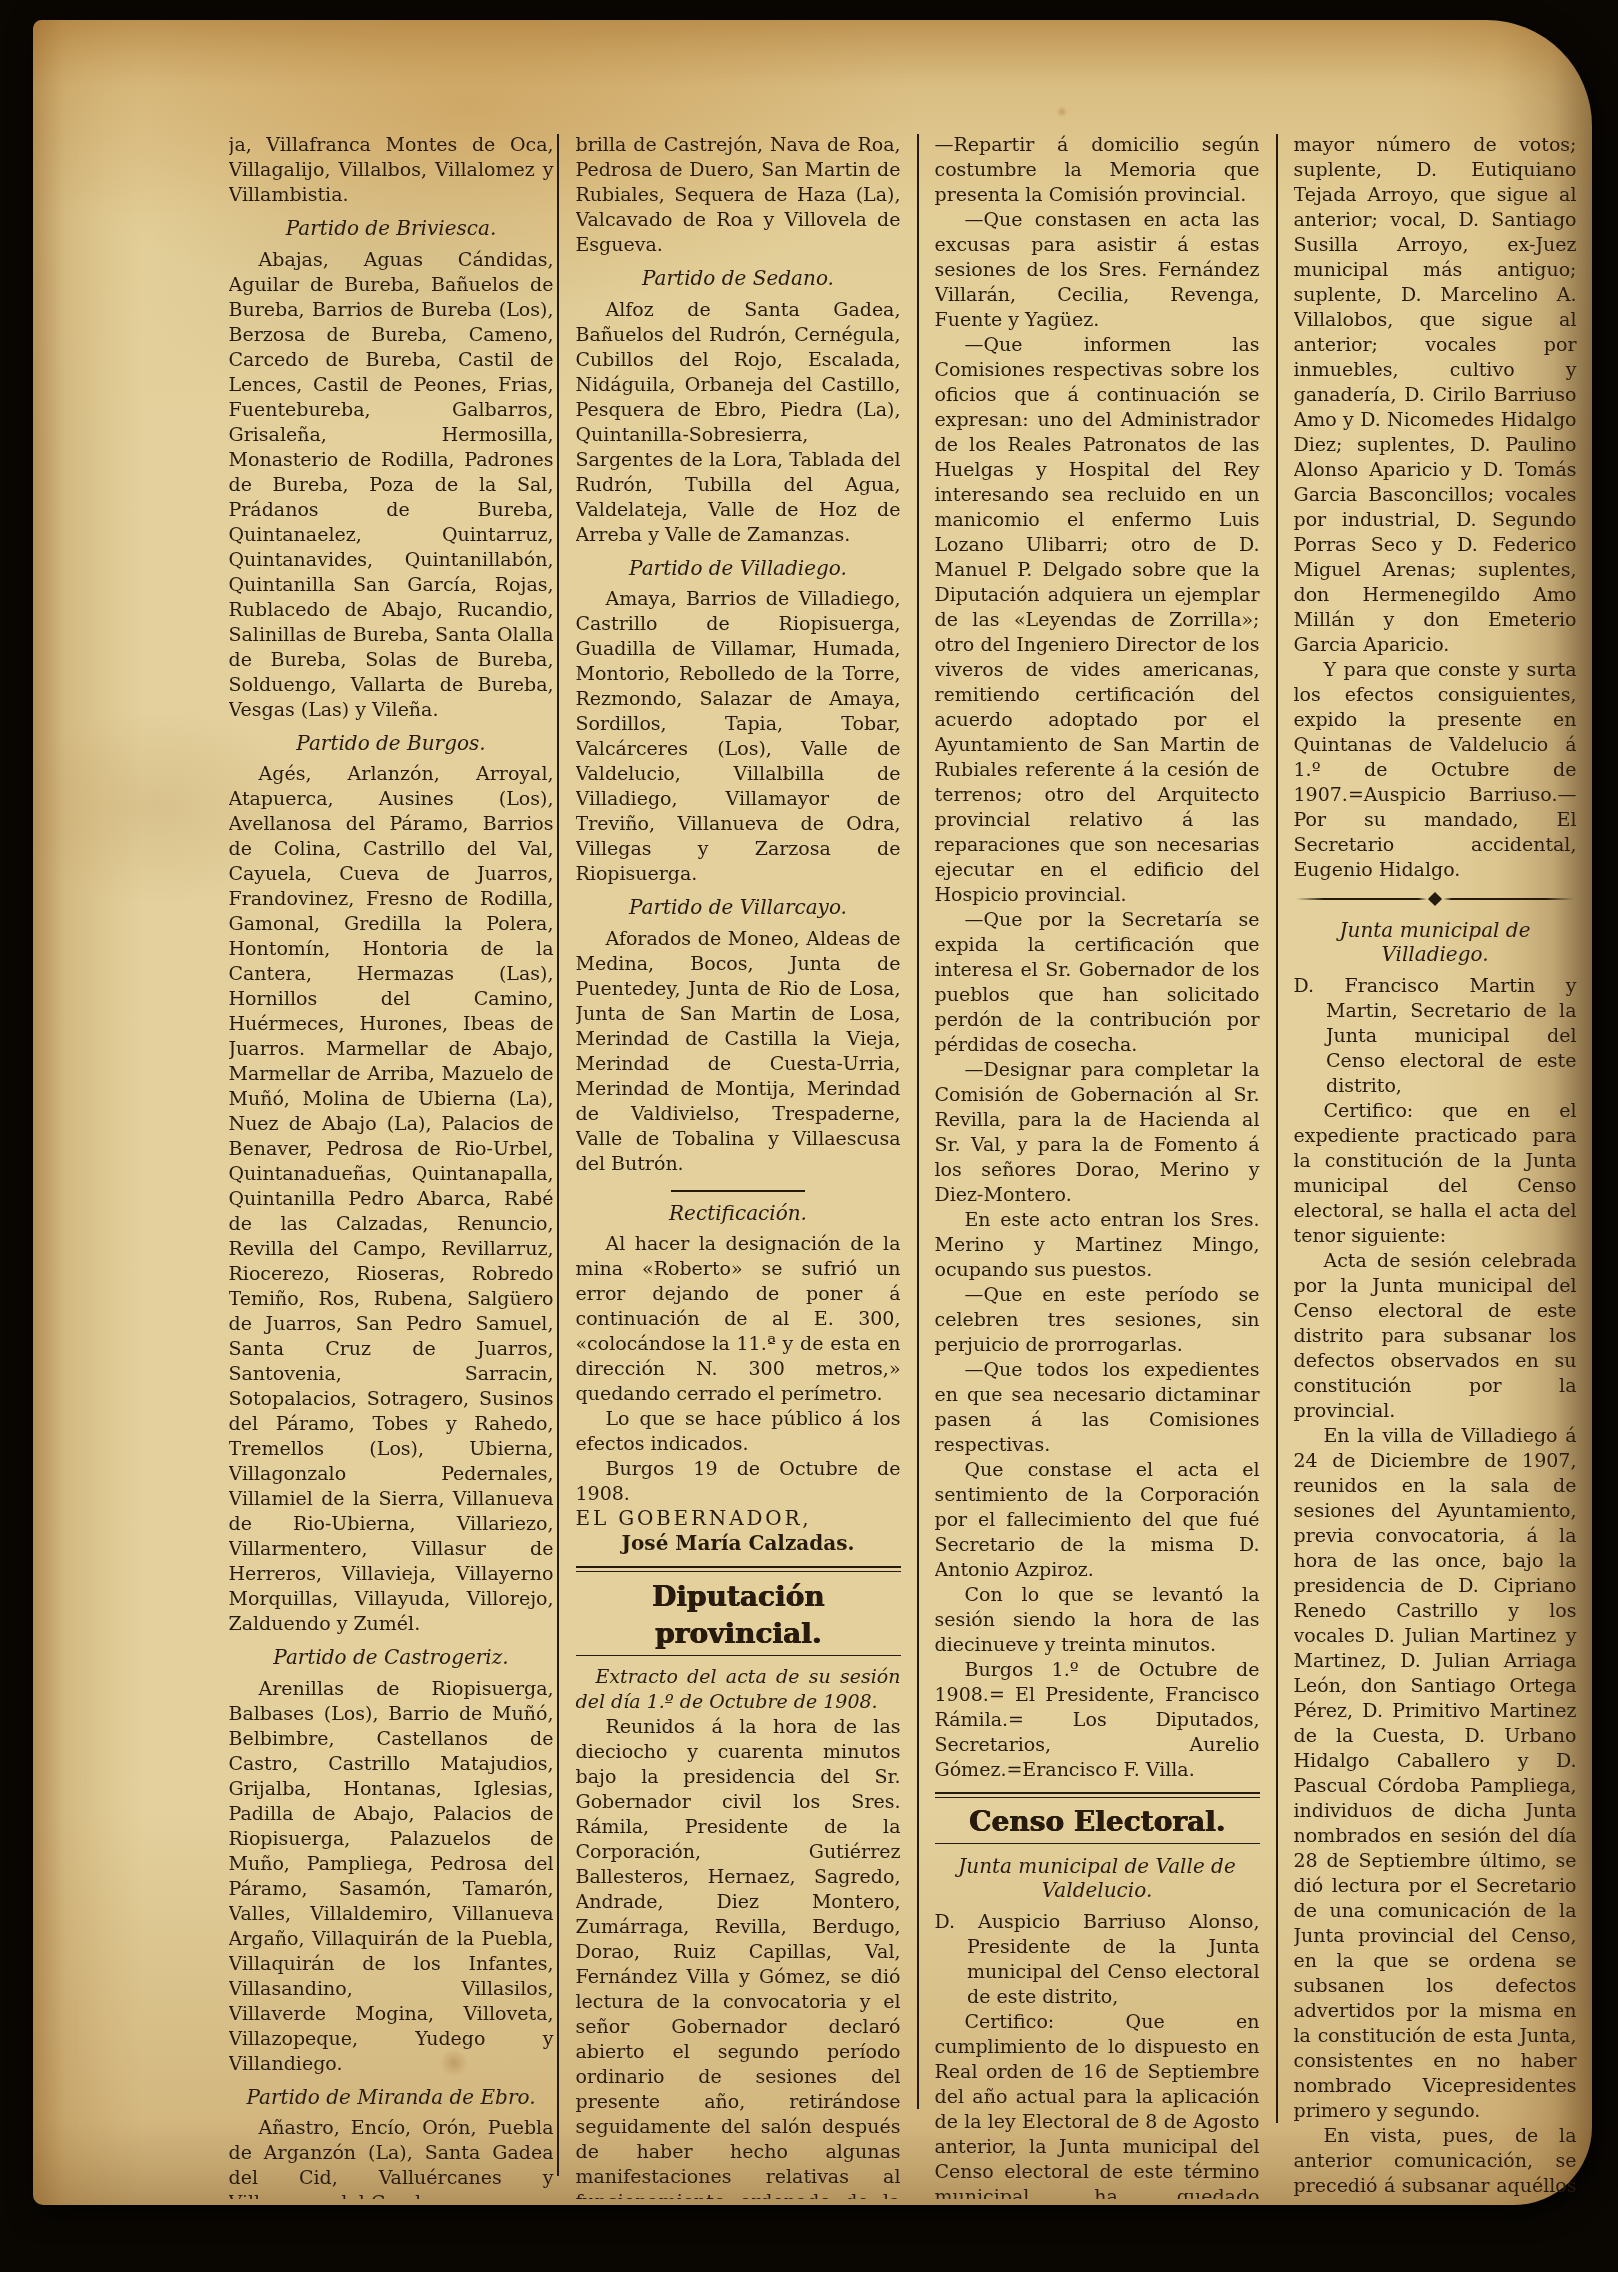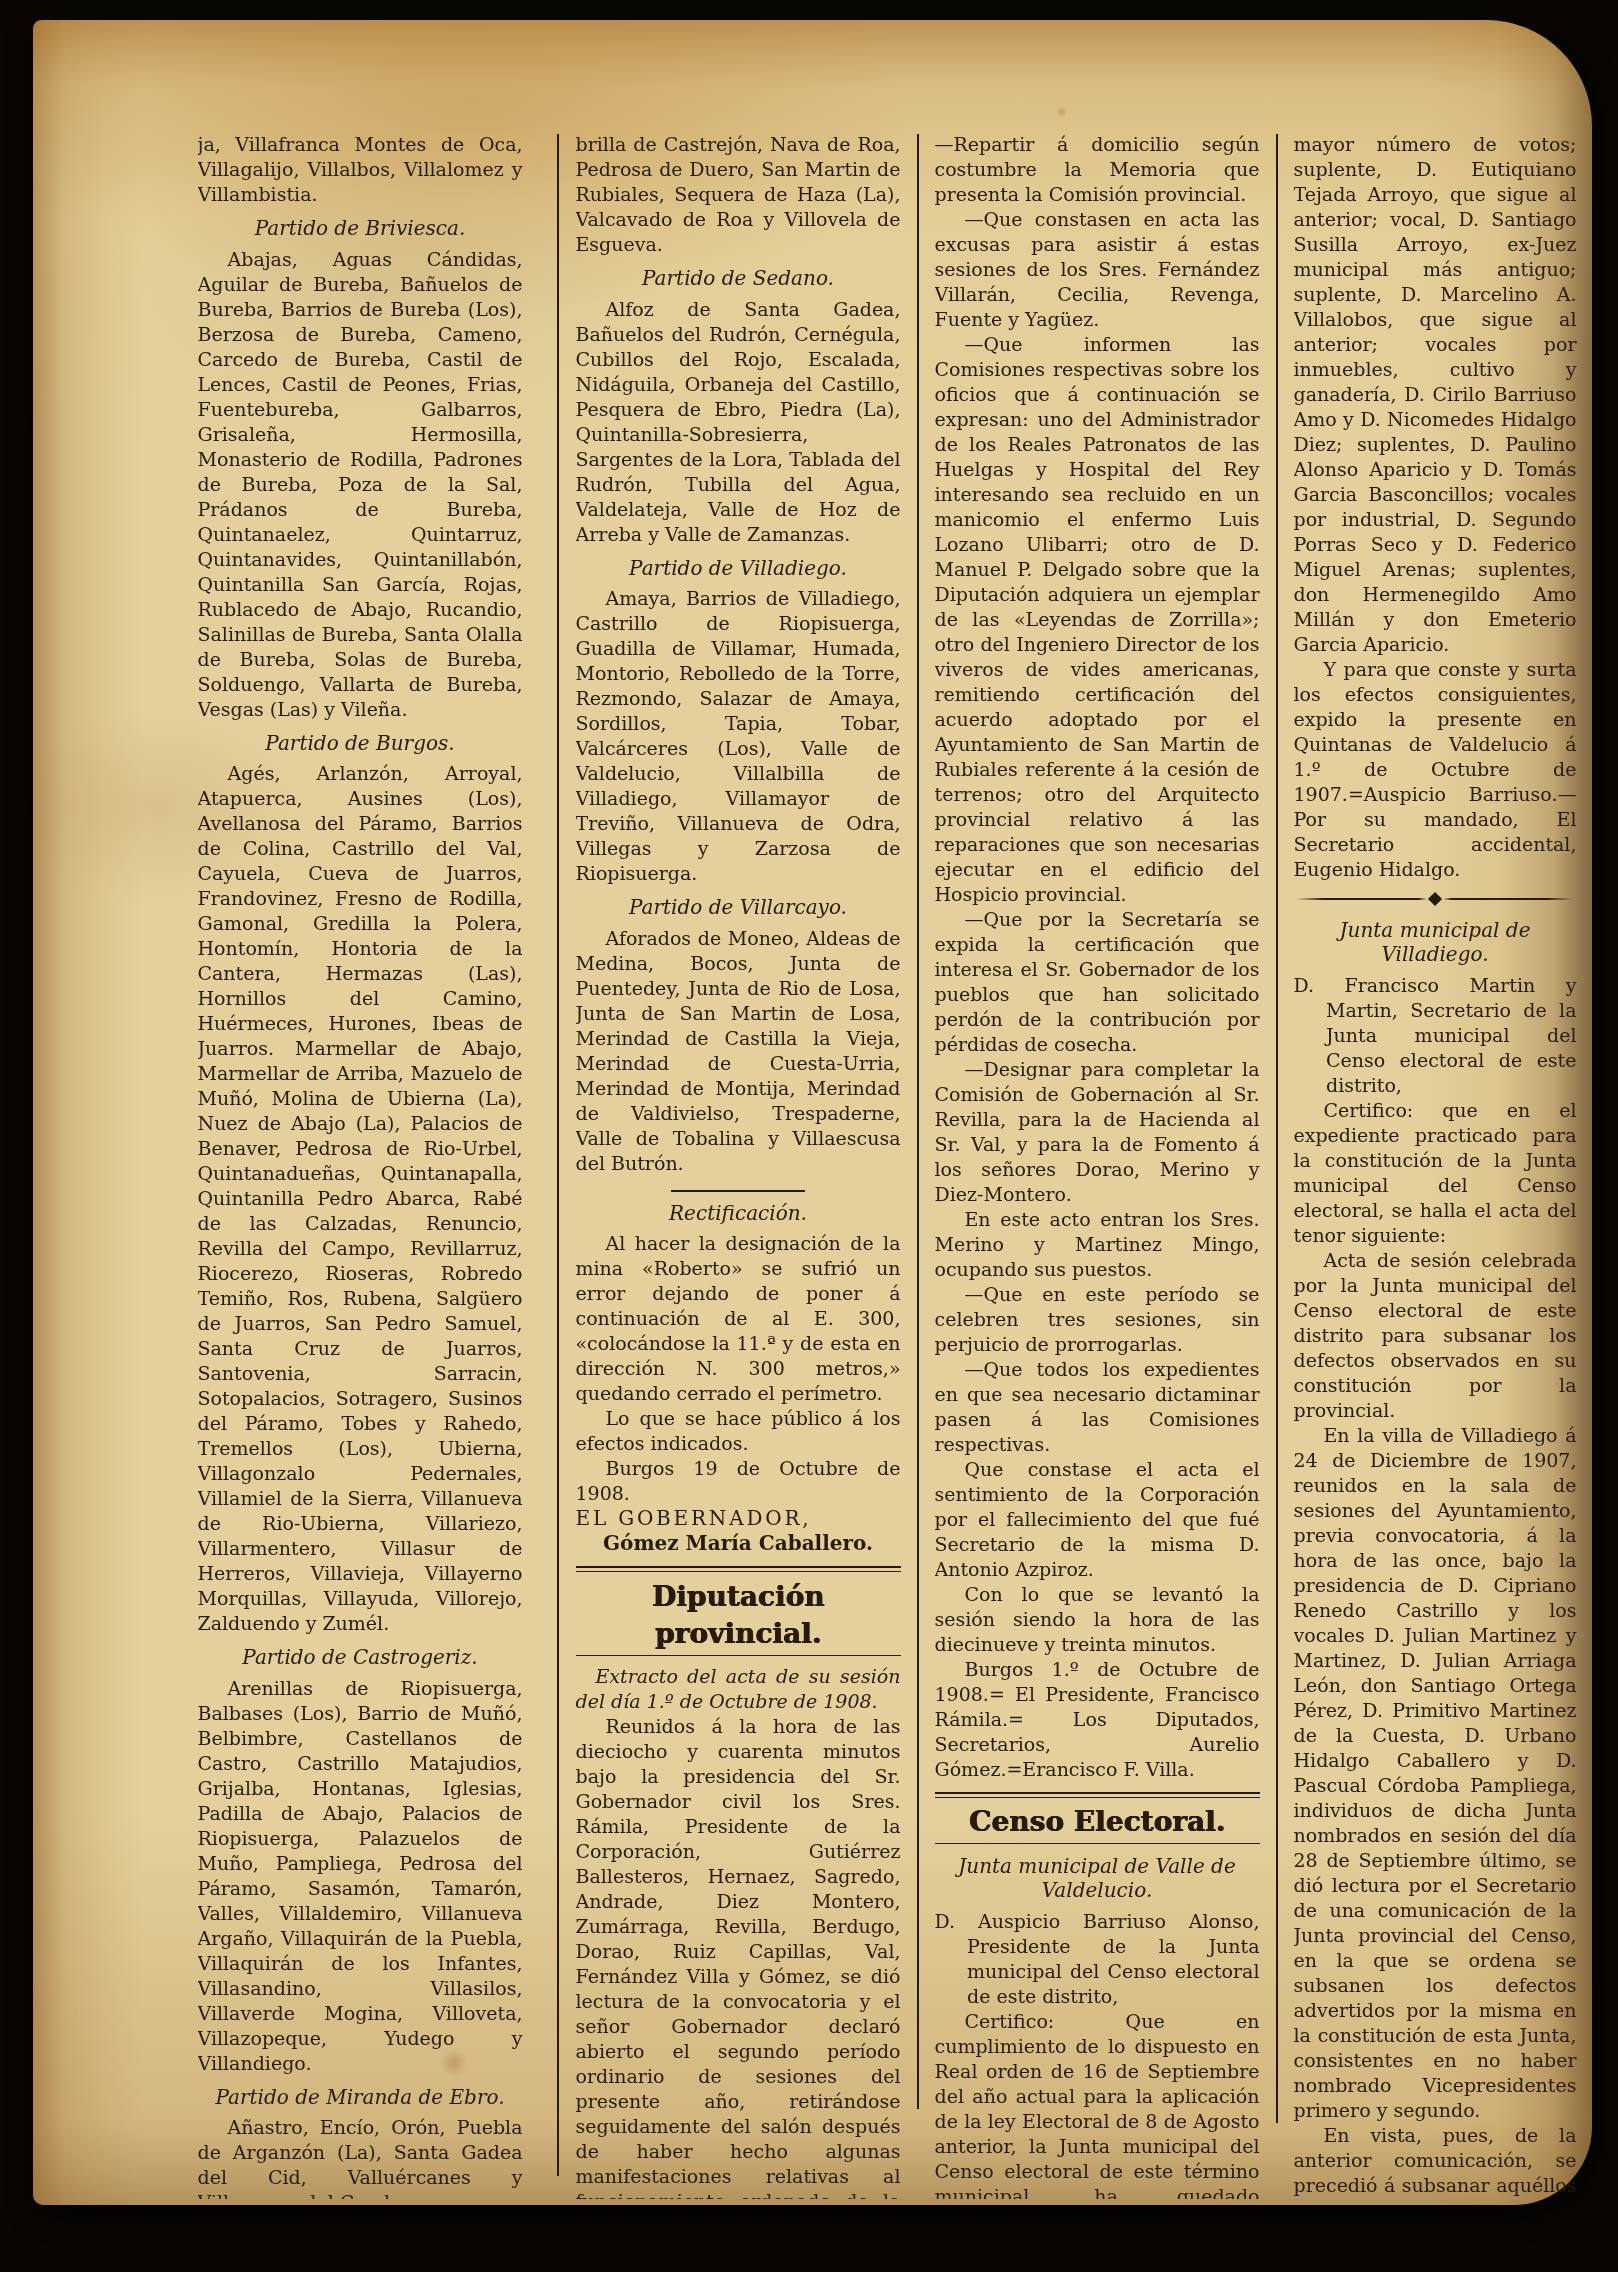--- a/index.html
+++ b/index.html
@@ -20,21 +20,21 @@
       radial-gradient(ellipse 212px 141px at 8% 36%, rgba(150,100,40,0.14), rgba(0,0,0,0) 70%),
       radial-gradient(circle 18.4px at 27% 93.5%, rgba(146,96,40,0.35), rgba(0,0,0,0) 75%),
       radial-gradient(circle 7px at 66% 4.2%, rgba(146,96,40,0.4), rgba(0,0,0,0) 80%),
       #e3d09c;
     box-shadow: inset 0 0 64px rgba(120,78,28,0.25), 4.2px 7px 28px rgba(0,0,0,0.8);
   }
   .col{
     position:absolute;top:112px;height:2067px;overflow:hidden;
     color:#281b0e;font-size:19px;line-height:25px;text-align:justify;
   }
-  .col-1{left:165px;width:325px;}
+  .col-1{left:196px;width:325px;}
   .col-2{left:543px;width:325px;}
   .col-3{left:902px;width:325px;}
   .col-4{left:1261px;width:283px;}
   .vrule{position:absolute;top:114px;width:2.1px;background:#241a0e;}
   .vr1{left:524px;height:2042px;}
   .vr2{left:884px;height:1975px;}
   .vr3{left:1243px;height:1989px;}
 
   .col p{margin:0;}
   .p{text-indent:30px;}
@@ -89,21 +89,21 @@
       <h3 class="partido">Partido de Villadiego.</h3>
       <p class="p">Amaya, Barrios de Villadiego, Castrillo de Riopisuerga, Guadilla de Villamar, Humada, Montorio, Rebolledo de la Torre, Rezmondo, Salazar de Amaya, Sordillos, Tapia, Tobar, Valcárceres (Los), Valle de Valdelucio, Villalbilla de Villadiego, Villamayor de Treviño, Villanueva de Odra, Villegas y Zarzosa de Riopisuerga.</p>
       <h3 class="partido">Partido de Villarcayo.</h3>
       <p class="p">Aforados de Moneo, Aldeas de Medina, Bocos, Junta de Puentedey, Junta de Rio de Losa, Junta de San Martin de Losa, Merindad de Castilla la Vieja, Merindad de Cuesta-Urria, Merindad de Montija, Merindad de Valdivielso, Trespaderne, Valle de Tobalina y Villaescusa del Butrón.</p>
       <div class="rule-short"></div>
       <h3 class="rectif">Rectificación.</h3>
       <p class="p">Al hacer la designación de la mina «Roberto» se sufrió un error dejando de poner á continuación de al E. 300, «colocándose la 11.ª y de esta en dirección N. 300 metros,» quedando cerrado el perímetro.</p>
       <p class="p">Lo que se hace público á los efectos indicados.</p>
       <p class="p">Burgos 19 de Octubre de 1908.</p>
       <p class="center-small">EL GOBERNADOR,</p>
-      <p class="center-bold">Gómez María Caballero.</p>
+      <p class="center-bold">José María Calzadas.</p>
       <div class="double-rule"></div>
       <h2 class="blackletter">Diputación provincial.</h2>
       <div class="single-rule"></div>
       <p class="p-italic">Extracto del acta de su sesión del día 1.º de Octubre de 1908.</p>
       <p class="p">Reunidos á la hora de las dieciocho y cuarenta minutos bajo la presidencia del Sr. Gobernador civil los Sres. Rámila, Presidente de la Corporación, Gutiérrez Ballesteros, Hernaez, Sagredo, Andrade, Diez Montero, Zumárraga, Revilla, Berdugo, Dorao, Ruiz Capillas, Val, Fernández Villa y Gómez, se dió lectura de la convocatoria y el señor Gobernador declaró abierto el segundo período ordinario de sesiones del presente año, retirándose seguidamente del salón después de haber hecho algunas manifestaciones relativas al funcionamiento ordenado de la Diputación.</p>
     </div>
   <div class="col col-3">
       <p class="p-noindent">—Repartir á domicilio según costumbre la Memoria que presenta la Comisión provincial.</p>
       <p class="p">—Que constasen en acta las excusas para asistir á estas sesiones de los Sres. Fernández Villarán, Cecilia, Revenga, Fuente y Yagüez.</p>
       <p class="p">—Que informen las Comisiones respectivas sobre los oficios que á continuación se expresan: uno del Administrador de los Reales Patronatos de las Huelgas y Hospital del Rey interesando sea recluido en un manicomio el enfermo Luis Lozano Ulibarri; otro de D. Manuel P. Delgado sobre que la Diputación adquiera un ejemplar de las «Leyendas de Zorrilla»; otro del Ingeniero Director de los viveros de vides americanas, remitiendo certificación del acuerdo adoptado por el Ayuntamiento de San Martin de Rubiales referente á la cesión de terrenos; otro del Arquitecto provincial relativo á las reparaciones que son necesarias ejecutar en el edificio del Hospicio provincial.</p>

